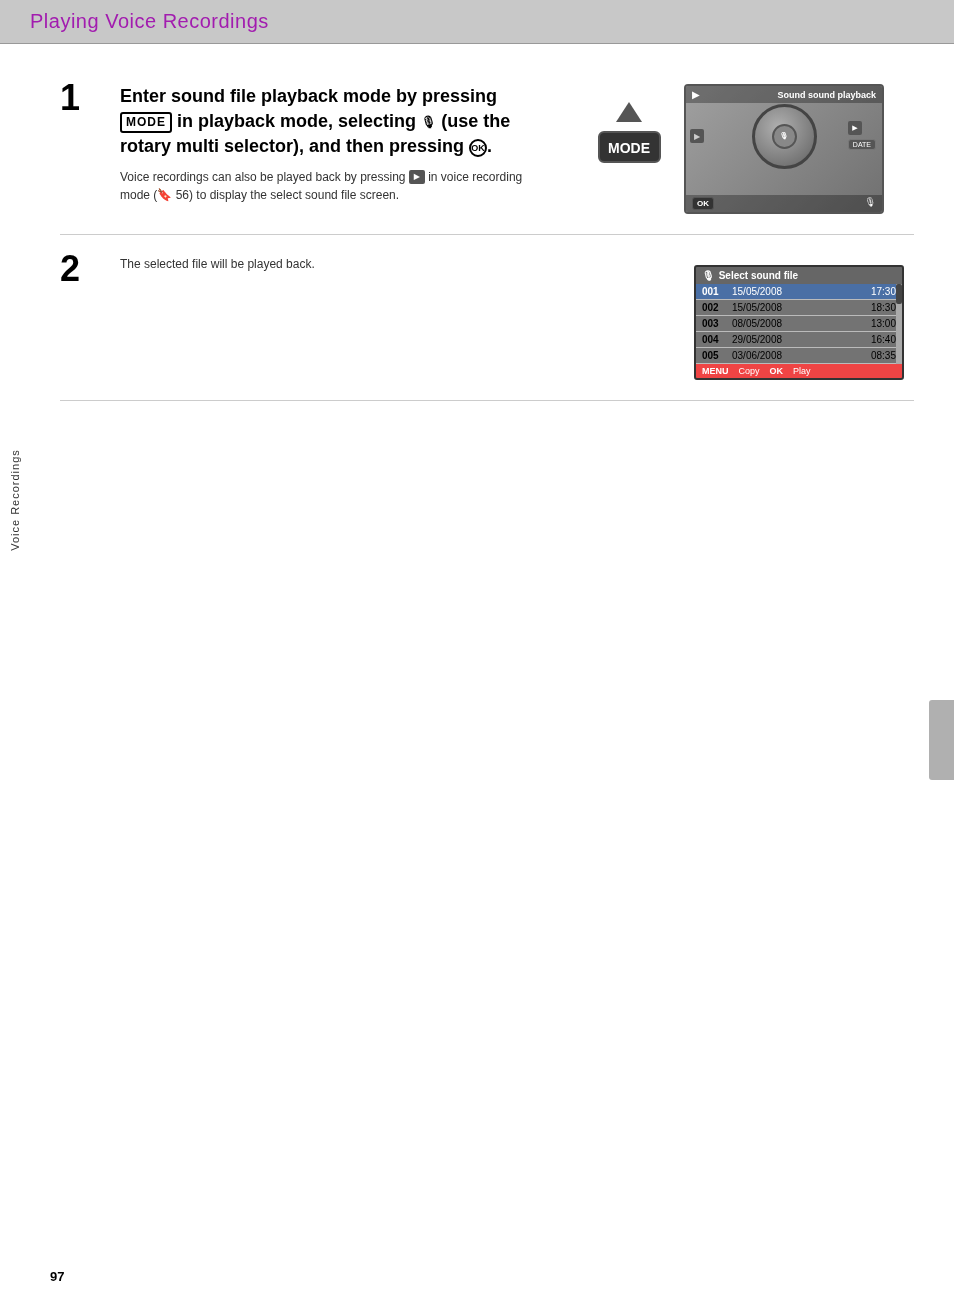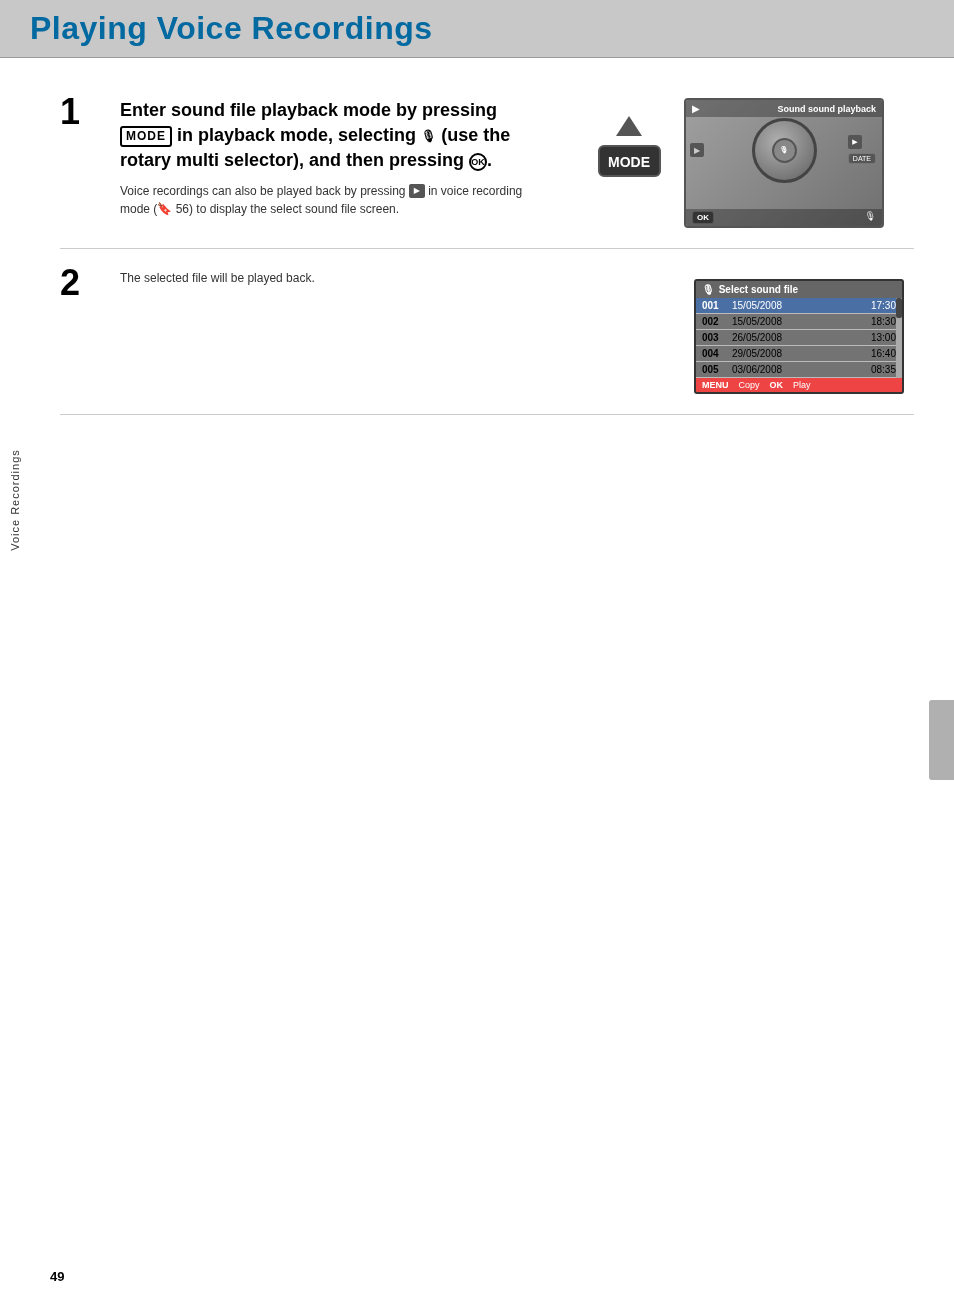--- a/index.html
+++ b/index.html
@@ -13,23 +13,23 @@
       position: relative;
     }
 
     
     .page-header {
       background: #c8c8c8;
       padding: 10px 30px 10px 30px;
       border-bottom: 1px solid #999;
     }
     .page-header h1 {
-      font-size: 32px;
-      font-weight: 700;
-      color: #0369a1;
+      font-size: 20px;
+      font-weight: 400;
+      color: #a21caf;
       letter-spacing: 0.5px;
     }
 
     
     .main-content {
       padding: 20px 40px 20px 60px;
     }
 
     
     .step-row {
@@ -475,21 +475,21 @@
             <span class="file-date">15/05/2008</span>
             <span class="file-time">17:30</span>
           </div>
           <div class="file-row">
             <span class="file-num">002</span>
             <span class="file-date">15/05/2008</span>
             <span class="file-time">18:30</span>
           </div>
           <div class="file-row">
             <span class="file-num">003</span>
-            <span class="file-date">26/05/2008</span>
+            <span class="file-date">08/05/2008</span>
             <span class="file-time">13:00</span>
           </div>
           <div class="file-row">
             <span class="file-num">004</span>
             <span class="file-date">29/05/2008</span>
             <span class="file-time">16:40</span>
           </div>
           <div class="file-row">
             <span class="file-num">005</span>
             <span class="file-date">03/06/2008</span>
@@ -509,15 +509,15 @@
       </div>
     </div>
   </div>
 
 </div>
 
 <div class="side-label">
   <span class="side-label-text">Voice Recordings</span>
 </div>
 
-<div class="page-number">49</div>
+<div class="page-number">97</div>
 
 <div class="side-tab"></div>
 
 </body></html>

